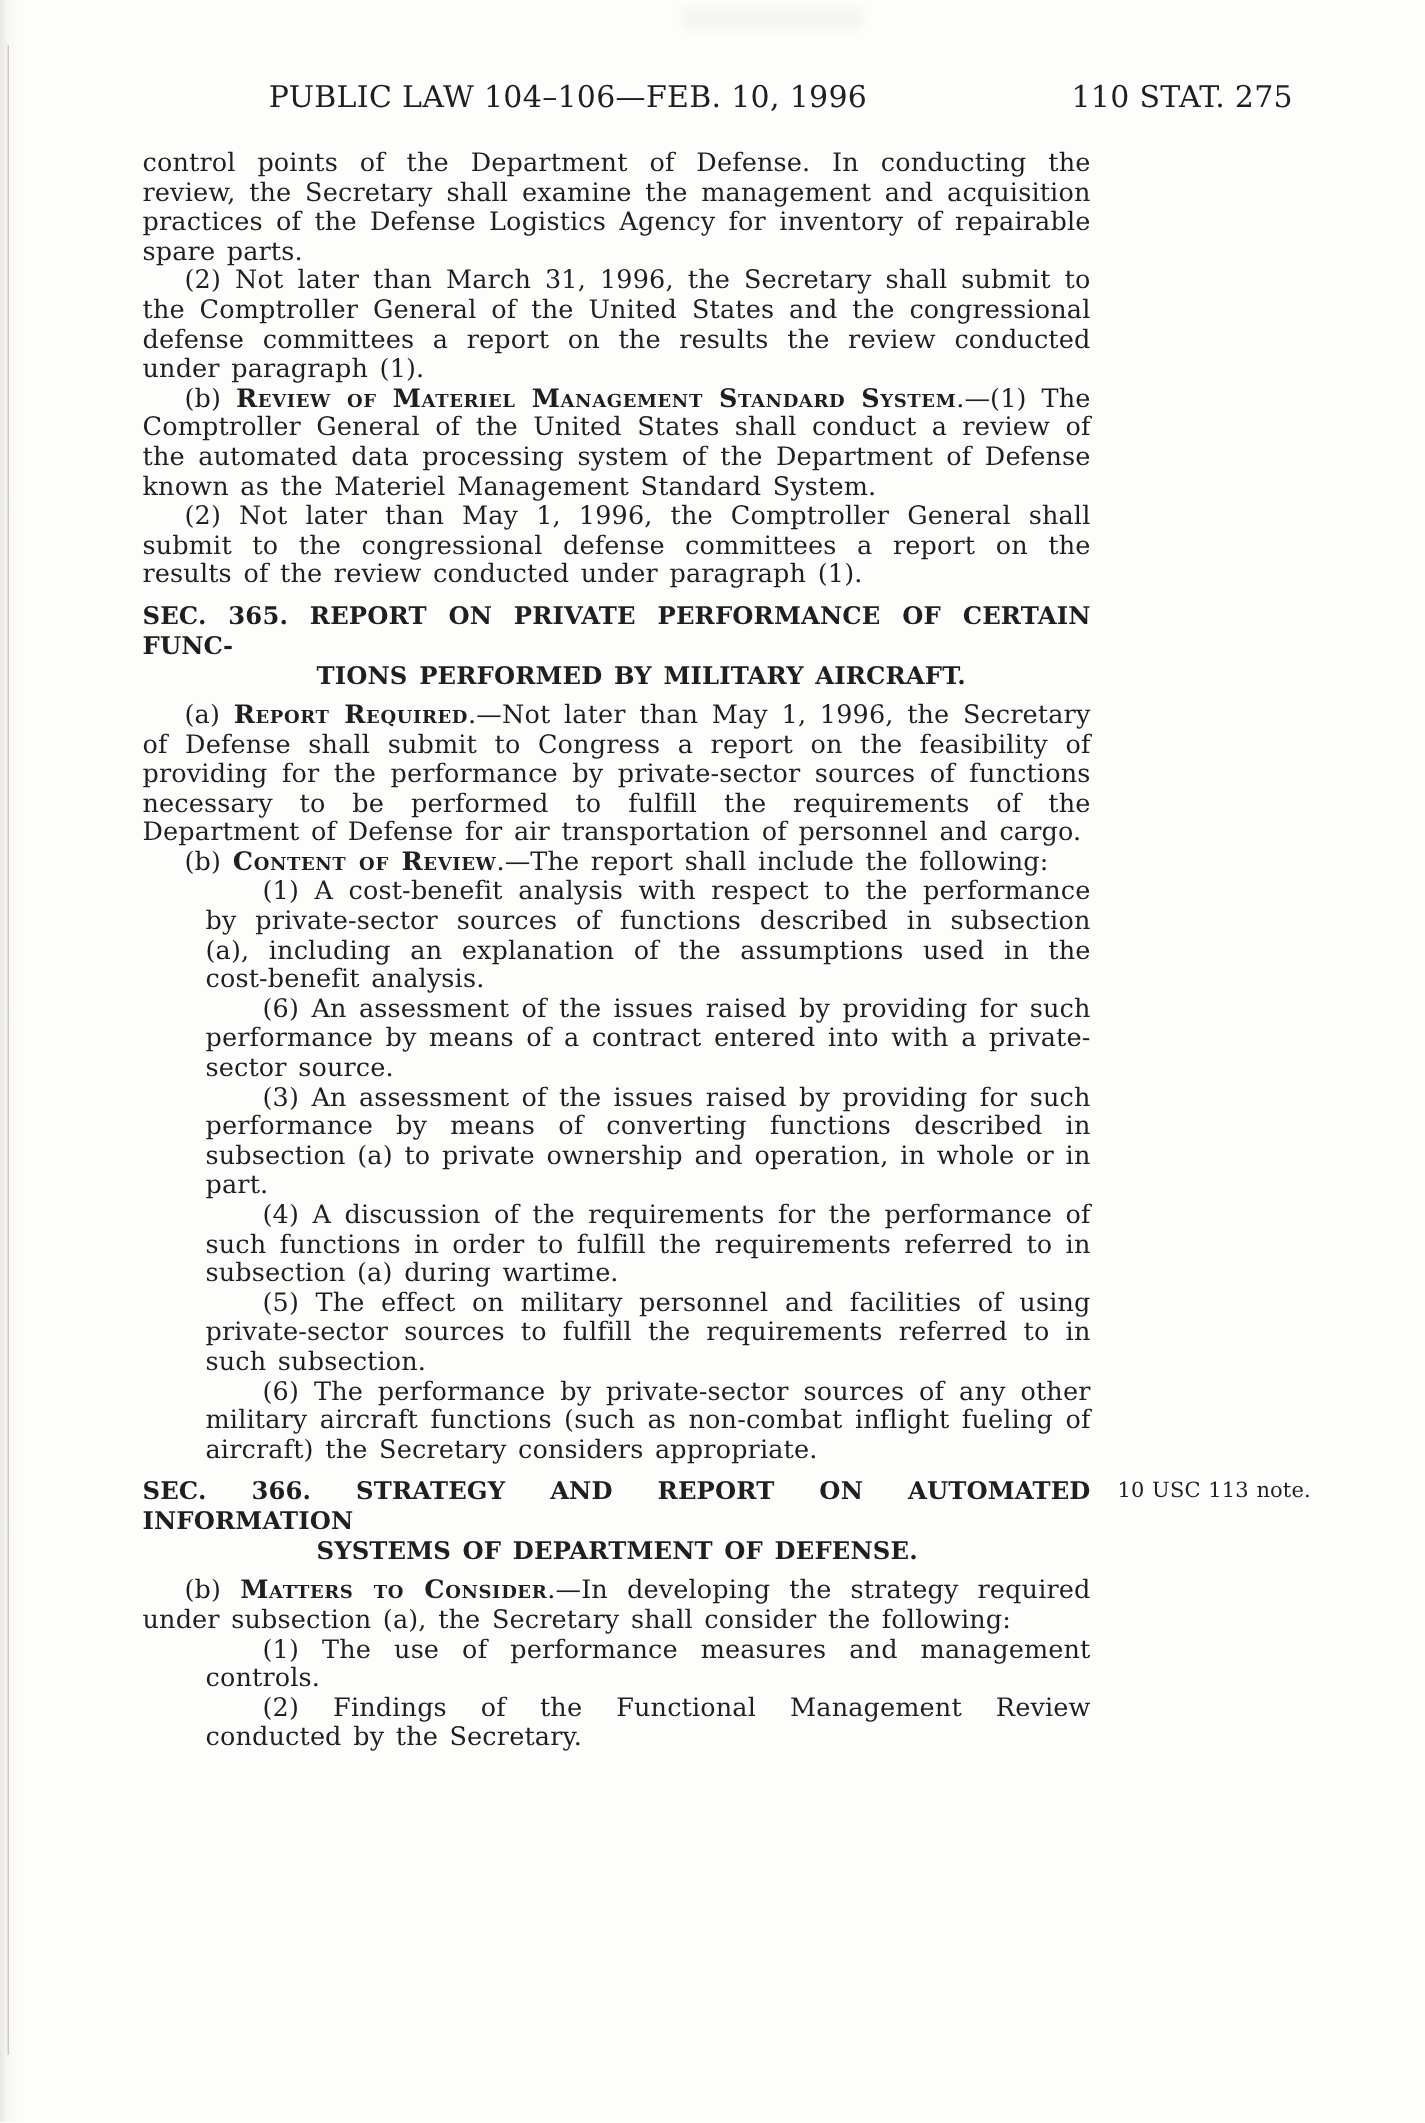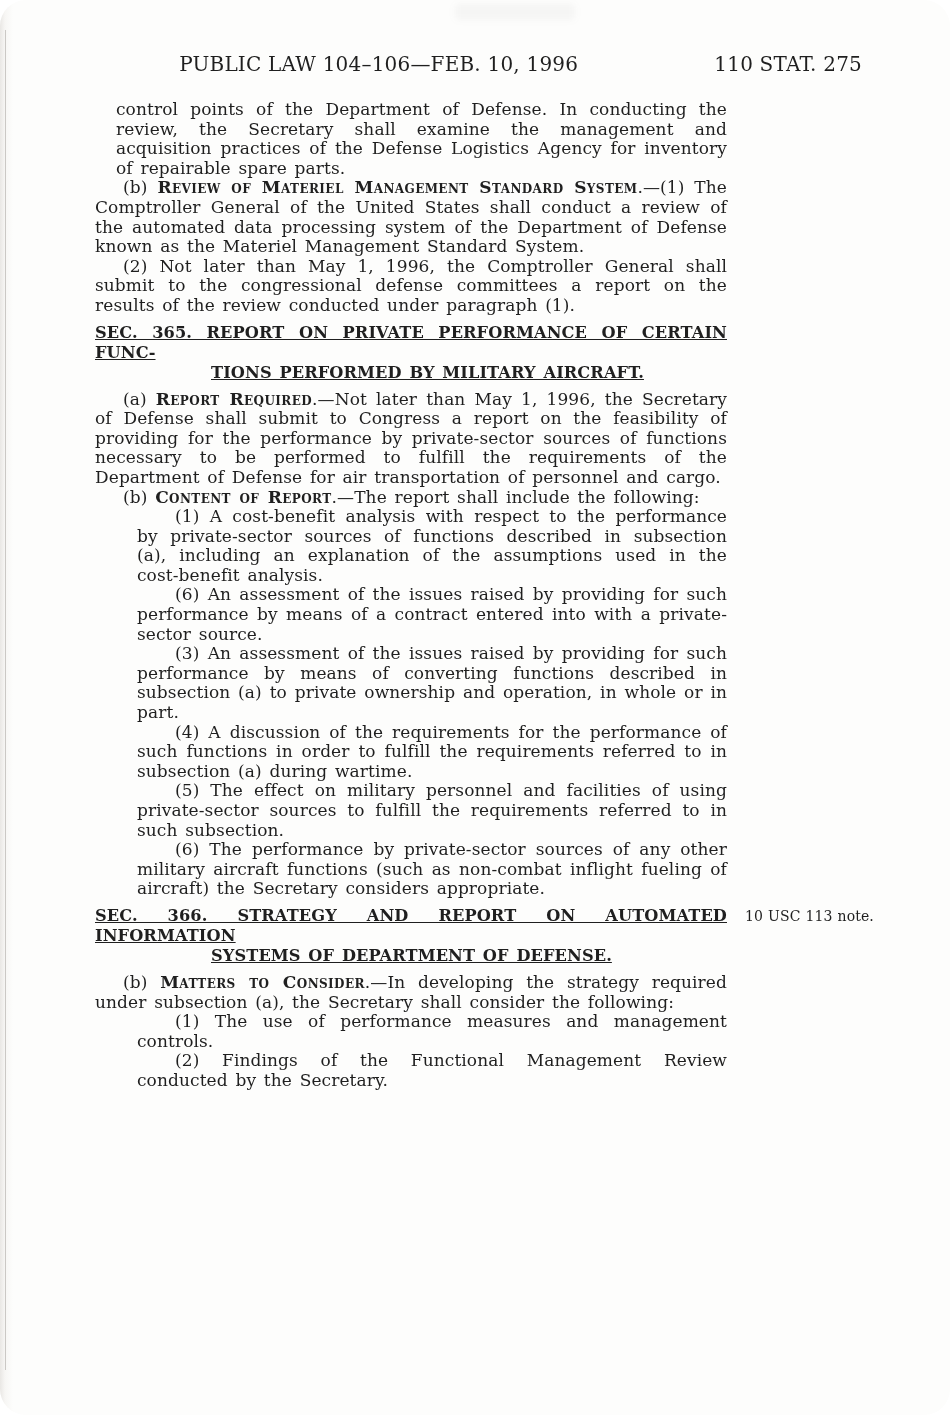--- a/index.html
+++ b/index.html
@@ -8,21 +8,20 @@
     background: #ffffff;
   }
   .page {
     position: relative;
     width: 950px;
     height: 1415px;
     background: #fdfdfc;
     font-family: "DejaVu Serif", "Liberation Serif", serif;
     color: #1f1f1f;
     overflow: hidden;
-    border-radius: 26px;
   }
   .edge-left {
     position: absolute;
     left: 0; top: 0;
     width: 14px; height: 100%;
     background: linear-gradient(to right, #e9e7e4 0px, #f7f6f4 5px, rgba(255,255,255,0) 13px);
   }
   .edge-line {
     position: absolute;
     left: 5px; top: 30px;
@@ -62,39 +61,38 @@
     top: 100px;
     left: 95px;
     width: 632px;
     font-size: 17px;
     line-height: 19.6px;
     text-align: justify;
     word-spacing: 2.2px;
     letter-spacing: 0.1px;
   }
   .content p { margin: 0; }
-  .content p.flush { text-indent: 0; margin-left: 21px; }
+  .content p.flush { text-indent: 0; }
   .content p.first { text-indent: 28px; }
   .content p.item {
     margin-left: 42px;
     text-indent: 38px;
   }
   .sc {
     font-variant: small-caps;
     letter-spacing: 0.4px;
     font-weight: bold;
   }
   .heading {
     position: relative;
     margin: 7px 0 7px 0;
     font-weight: bold;
     font-size: 16.2px;
     line-height: 20px;
     word-spacing: 2px;
-    text-decoration: underline;
   }
   .heading .h-line1 {
     text-align: justify;
     text-align-last: justify;
   }
   .heading .h-line2 {
     margin-left: 116px;
     text-align: right;
     text-align-last: left;
   }
@@ -120,28 +118,29 @@
   <div class="edge-line"></div>
   <div class="scan-smudge"></div>
 
   <div class="header">
     <div class="title">PUBLIC LAW 104–106—FEB. 10, 1996</div>
     <div class="stat">110 STAT. 275</div>
   </div>
 
   <div class="content">
       <p class="flush"><span>control points of the Department of Defense. In conducting the review, the Secretary shall examine the management and acquisition practices of the Defense Logistics Agency for inventory of repairable spare parts.</span></p>
+      <p class="first"><span>(2) Not later than March 31, 1996, the Secretary shall submit to the Comptroller General of the United States and the congressional defense committees a report on the results the review conducted under paragraph (1).</span></p>
       <p class="first"><span>(b) </span><span class="sc">Review of Materiel Management Standard System</span><span>.—(1) The Comptroller General of the United States shall conduct a review of the automated data processing system of the Department of Defense known as the Materiel Management Standard System.</span></p>
       <p class="first"><span>(2) Not later than May 1, 1996, the Comptroller General shall submit to the congressional defense committees a report on the results of the review conducted under paragraph (1).</span></p>
       <div class="heading">
         <div class="h-line1">SEC. 365. REPORT ON PRIVATE PERFORMANCE OF CERTAIN FUNC-</div>
         <div class="h-line2">TIONS PERFORMED BY MILITARY AIRCRAFT.</div>
       </div>
       <p class="first"><span>(a) </span><span class="sc">Report Required</span><span>.—Not later than May 1, 1996, the Secretary of Defense shall submit to Congress a report on the feasibility of providing for the performance by private-sector sources of functions necessary to be performed to fulfill the requirements of the Department of Defense for air transportation of personnel and cargo.</span></p>
-      <p class="first"><span>(b) </span><span class="sc">Content of Report</span><span>.—The report shall include the following:</span></p>
+      <p class="first"><span>(b) </span><span class="sc">Content of Review</span><span>.—The report shall include the following:</span></p>
       <p class="item"><span>(1) A cost-benefit analysis with respect to the performance by private-sector sources of functions described in subsection (a), including an explanation of the assumptions used in the cost-benefit analysis.</span></p>
       <p class="item"><span>(6) An assessment of the issues raised by providing for such performance by means of a contract entered into with a private-sector source.</span></p>
       <p class="item"><span>(3) An assessment of the issues raised by providing for such performance by means of converting functions described in subsection (a) to private ownership and operation, in whole or in part.</span></p>
       <p class="item"><span>(4) A discussion of the requirements for the performance of such functions in order to fulfill the requirements referred to in subsection (a) during wartime.</span></p>
       <p class="item"><span>(5) The effect on military personnel and facilities of using private-sector sources to fulfill the requirements referred to in such subsection.</span></p>
       <p class="item"><span>(6) The performance by private-sector sources of any other military aircraft functions (such as non-combat inflight fueling of aircraft) the Secretary considers appropriate.</span></p>
       <div class="heading">
         <div class="h-line1">SEC. 366. STRATEGY AND REPORT ON AUTOMATED INFORMATION</div>
         <div class="h-line2">SYSTEMS OF DEPARTMENT OF DEFENSE.</div>
         <div class="margin-note">10 USC 113 note.</div>

